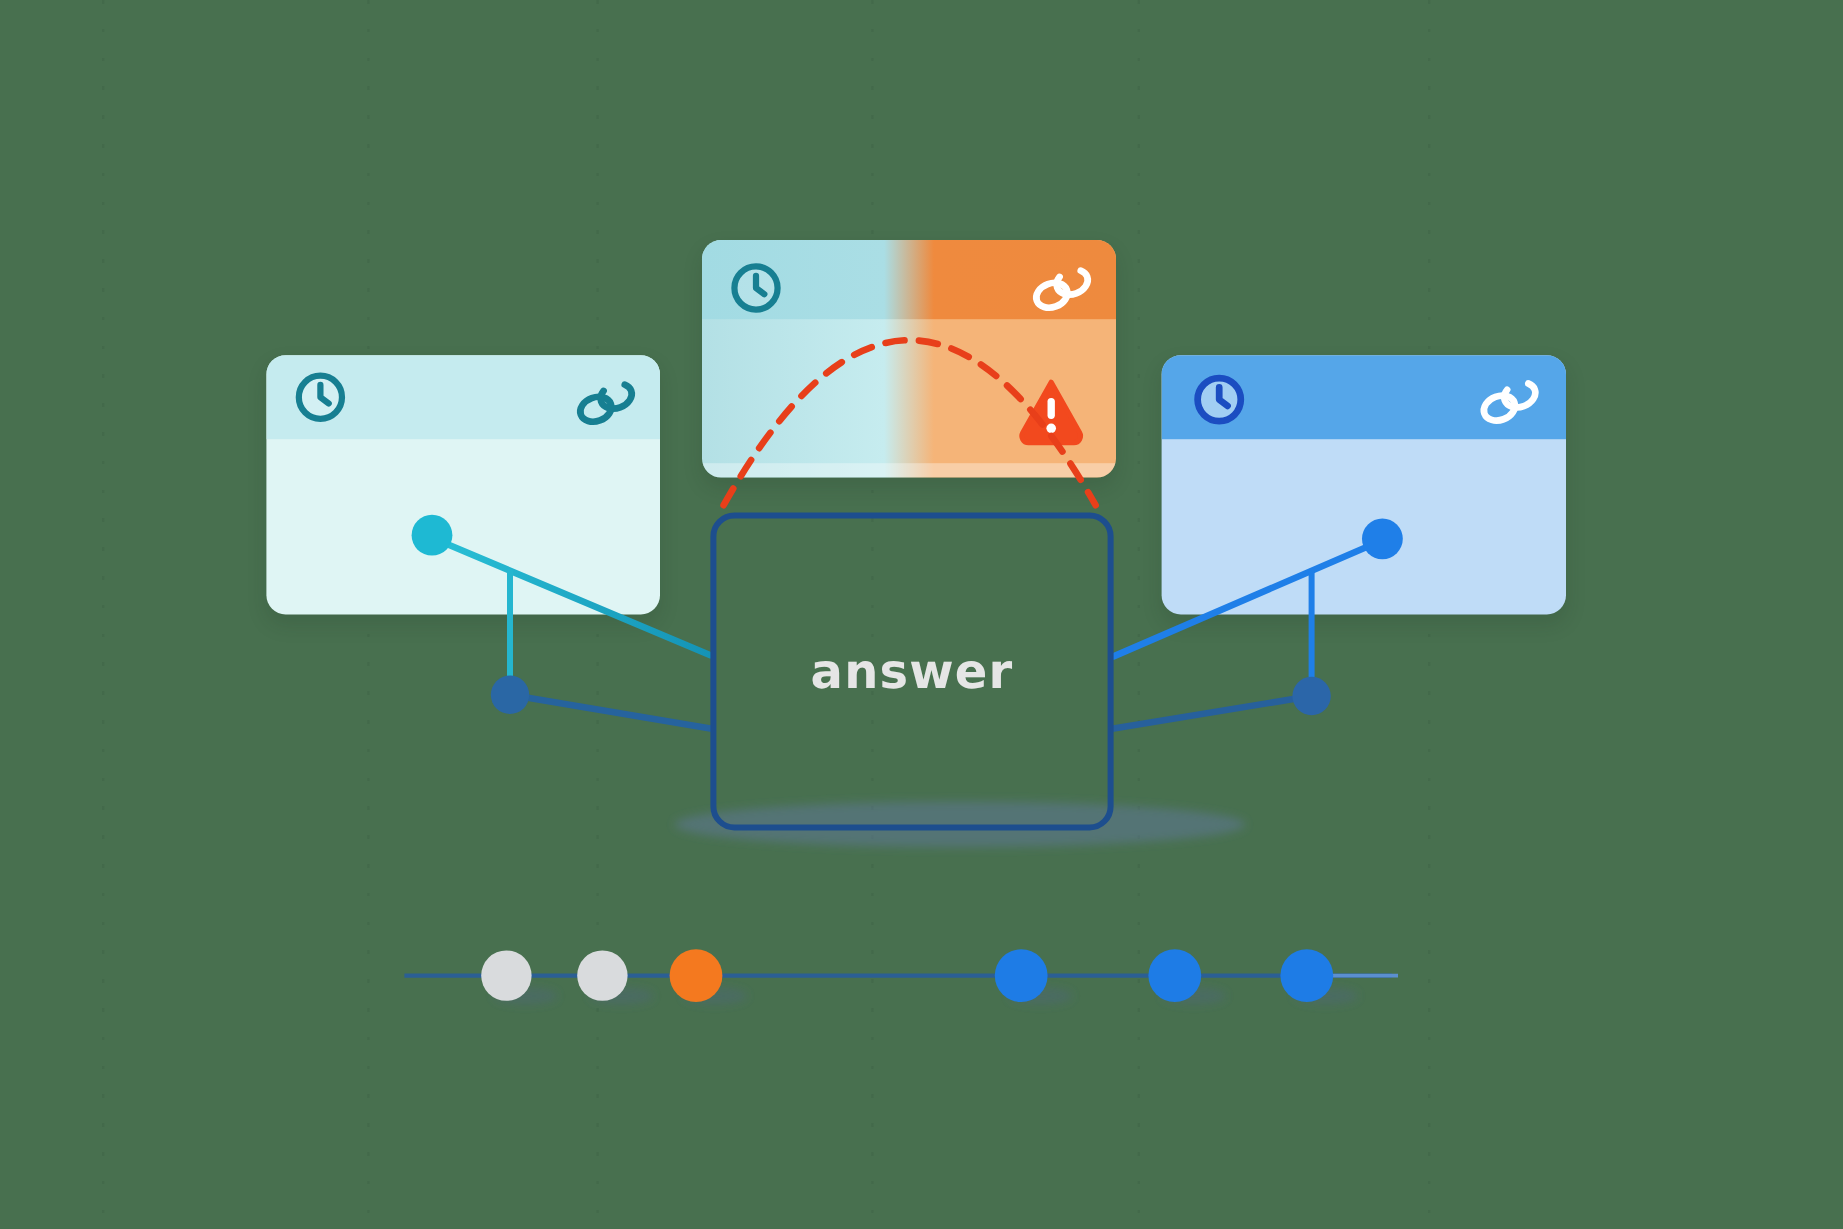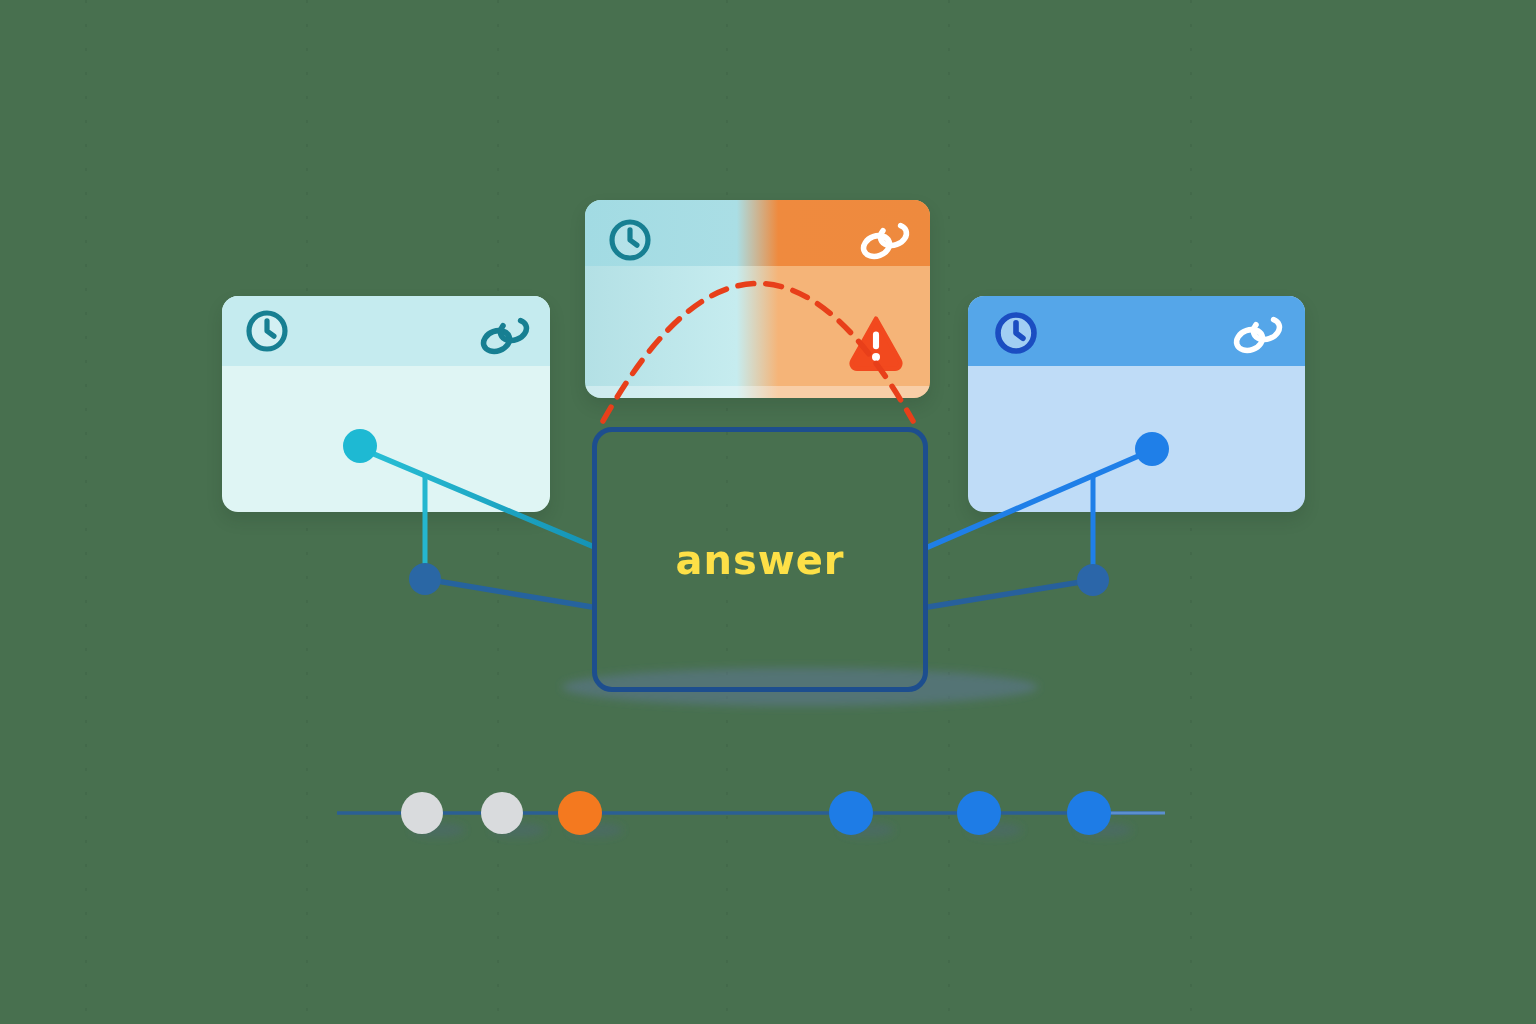--- a/index.html
+++ b/index.html
@@ -33,21 +33,21 @@
   #card-right .header{height:70px;background:#55a6e9;}
 
   
   #answer-box{
     position:absolute;left:592px;top:427px;width:336px;height:265px;
     border:5px solid #1d4e8e;border-radius:20px;box-sizing:border-box;
     display:flex;align-items:center;justify-content:center;
     background:transparent;z-index:3;
   }
   #answer-box .label{
-    font-size:40px;font-weight:700;color:#fde047;letter-spacing:1px;
+    font-size:40px;font-weight:700;color:#e5e5e5;letter-spacing:1px;
   }
   #overlay{position:absolute;left:0;top:0;z-index:2;}
   .cardlayer{z-index:1;}
 </style>
 </head>
 <body>
 
 <div id="stage">
 
   <div class="vgrid" style="left:85px"></div>

